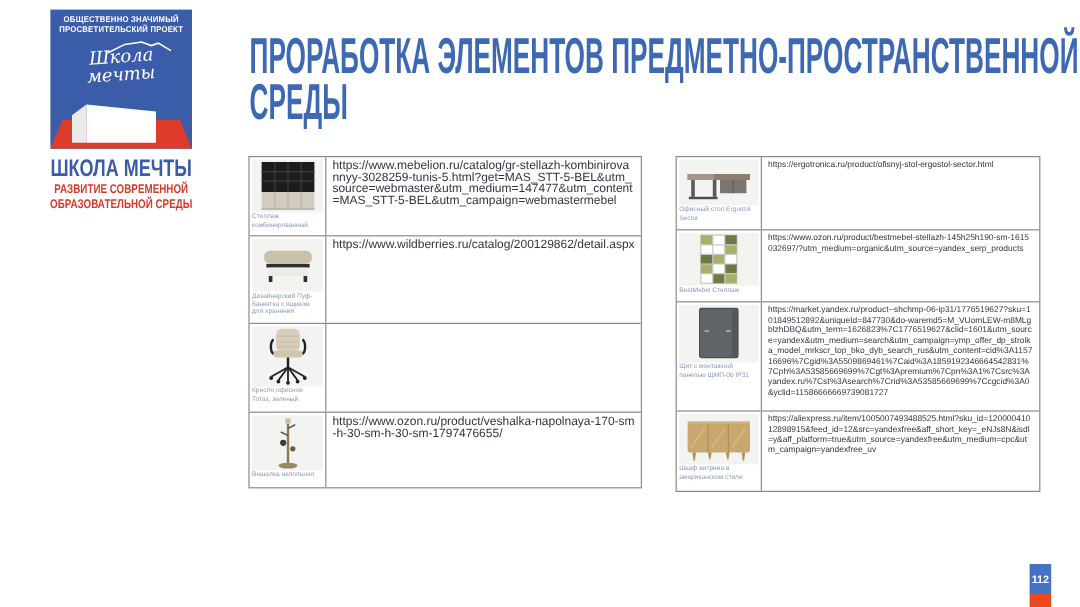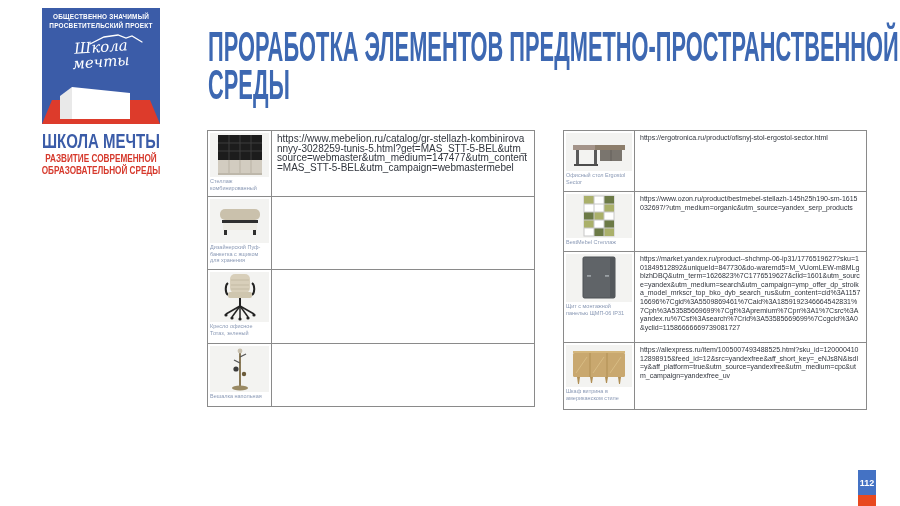--- a/index.html
+++ b/index.html
@@ -103,20 +103,21 @@
           <svg width="50" height="36" viewBox="0 0 50 36">
             <rect x="5" y="6" width="40" height="11" rx="5" fill="#cac1ac"></rect>
             <rect x="7" y="17" width="36" height="3" fill="#2e2e2e"></rect>
             <rect x="8" y="20" width="34" height="7" fill="#edebe4"></rect>
             <rect x="9" y="27" width="3" height="5" fill="#2e2e2e"></rect>
             <rect x="38" y="27" width="3" height="5" fill="#2e2e2e"></rect>
           </svg>
         </div>
         <div class="caption">Дизайнерский Пуф-банкетка с ящиком для хранения</div>
       </div>
+      <div class="url-cell">https://www.wildberries.ru/catalog/200129862/detail.aspx</div>
     </div>
     <div class="trow lh3">
       <div class="img-cell">
         <div class="photo ph50">
           <svg width="44" height="48" viewBox="0 0 44 48">
             <rect x="12" y="1" width="20" height="19" rx="5" fill="#d8cfba"></rect>
             <g stroke="#c4bba4" stroke-width="1">
                 <line x1="13" y1="7" x2="31" y2="7"></line>
                 <line x1="13" y1="12" x2="31" y2="12"></line>
                 <line x1="13" y1="16" x2="31" y2="16"></line>
@@ -151,20 +152,21 @@
             <circle cx="20" cy="4" r="2.4" fill="#c8c0ae"></circle>
             <line x1="20" y1="10" x2="26" y2="7" stroke="#555" stroke-width="1.3"></line>
             <line x1="20" y1="16" x2="14" y2="13" stroke="#555" stroke-width="1.3"></line>
             <circle cx="16" cy="22" r="2.6" fill="#3c3c3c"></circle>
             <circle cx="24" cy="27" r="2.2" fill="#6b5b3a"></circle>
             <ellipse cx="20" cy="41" rx="8" ry="2.4" fill="#9a8a64"></ellipse>
           </svg>
         </div>
         <div class="caption">Вешалка напольная</div>
       </div>
+      <div class="url-cell">https://www.ozon.ru/product/veshalka-napolnaya-170-sm-h-30-sm-h-30-sm-1797476655/</div>
     </div>
   </div>
 
   <div class="ptable right-table">
     <div class="trow rh1">
       <div class="img-cell">
         <div class="photo ph38">
           <svg width="58" height="34" viewBox="0 0 58 34">
             <rect x="3" y="10" width="52" height="5" fill="#8d7e6c"></rect>
             <rect x="3" y="10" width="22" height="5" fill="#a4948a"></rect>

